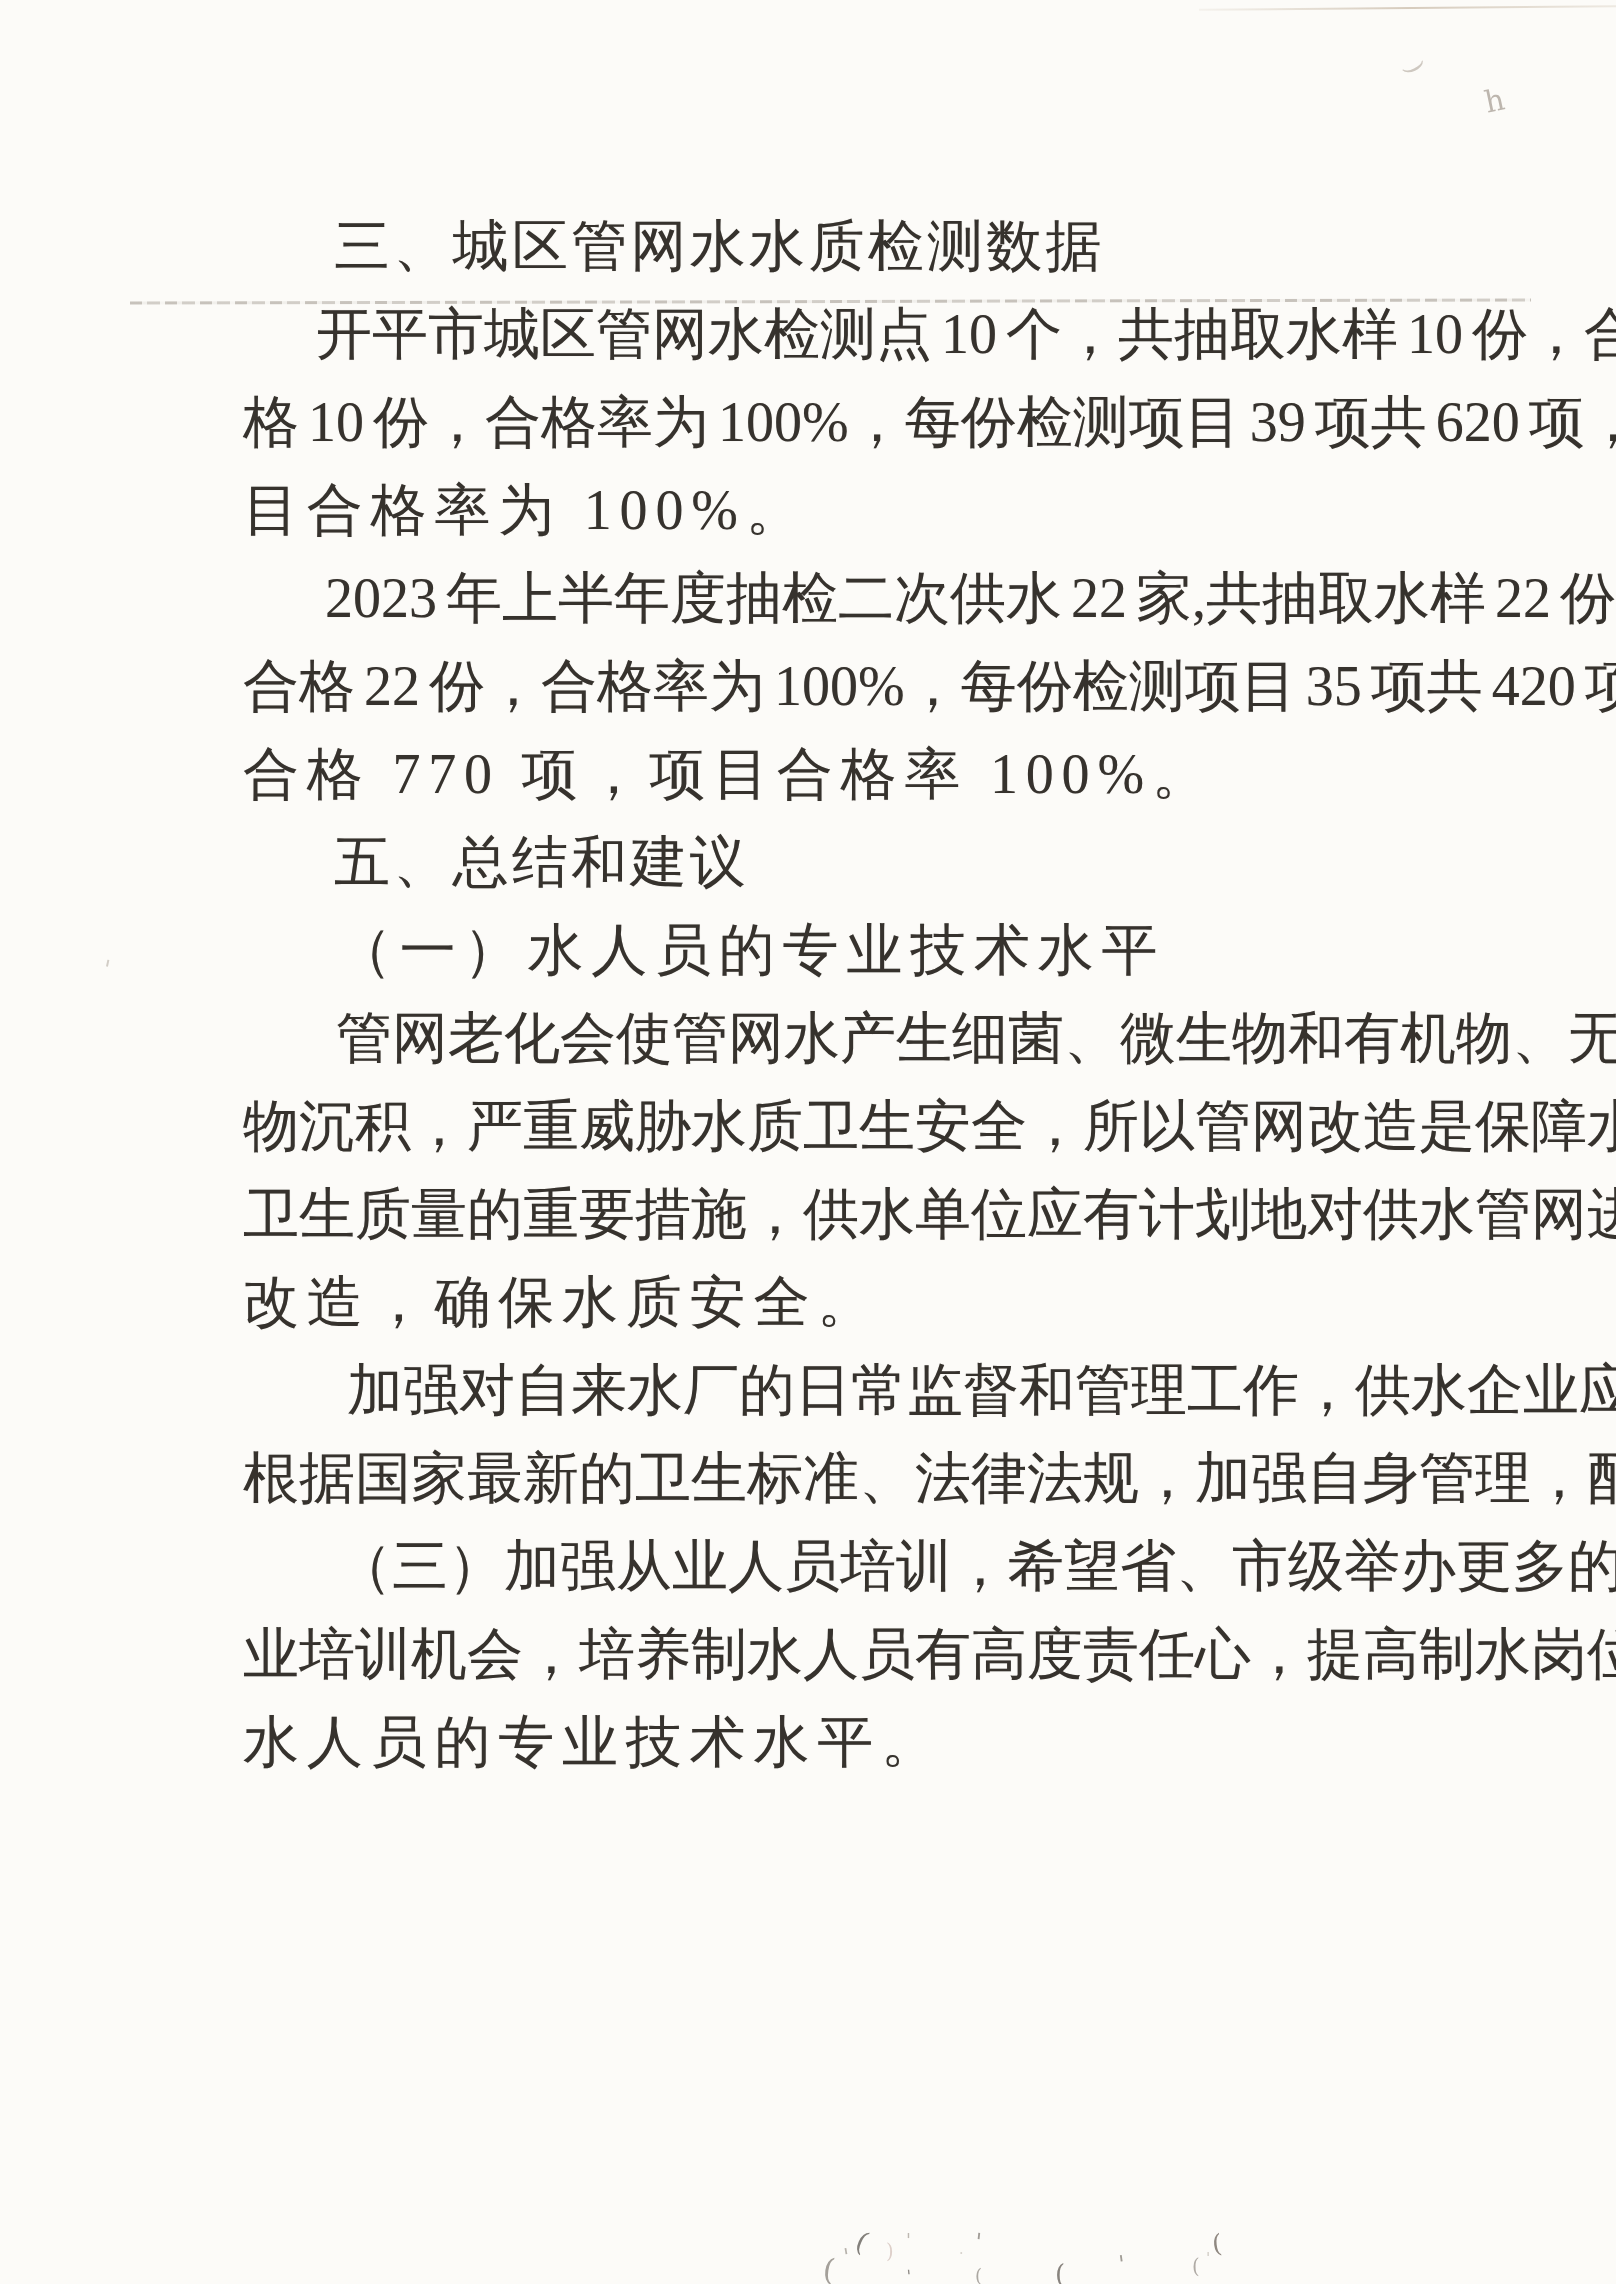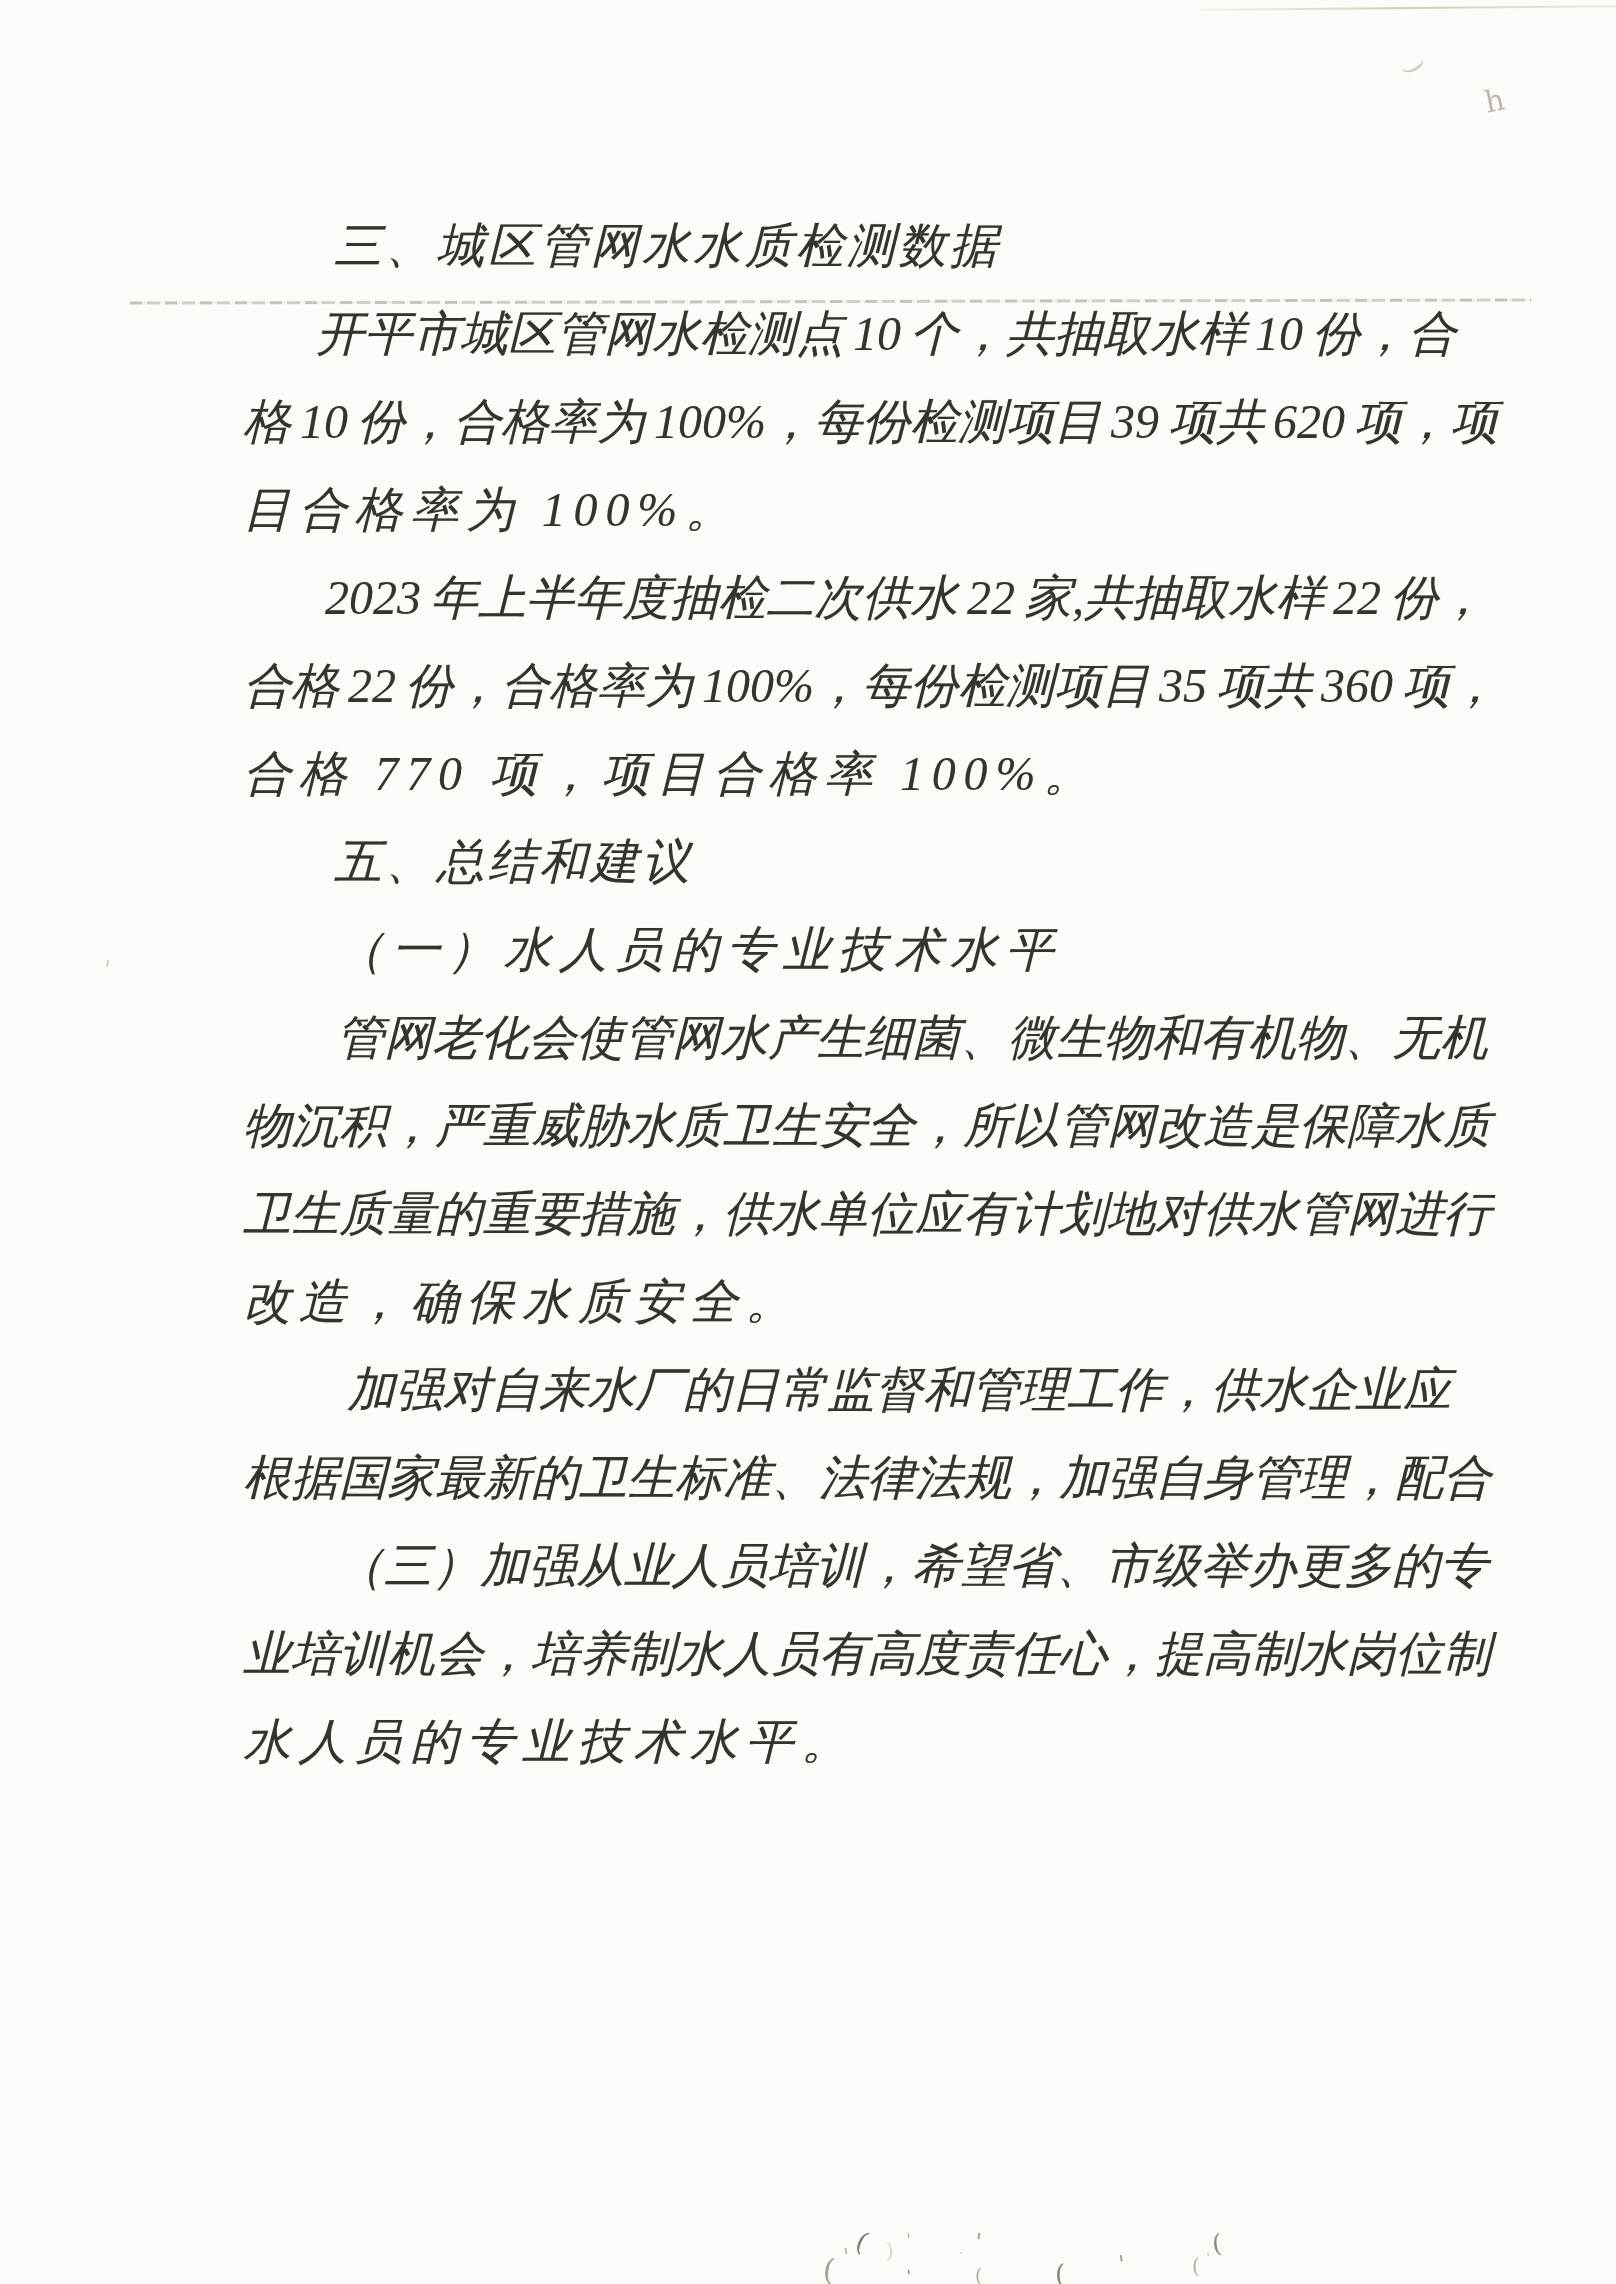--- a/index.html
+++ b/index.html
@@ -10,24 +10,23 @@
   }
   .page {
     position:relative; width:1617px; height:2284px;
     background:#fcfbf8; overflow:hidden;
   }
   .doc-body {
     position:absolute; left:243px; top:202px; width:1158px;
   }
   .line {
     height:88px; line-height:88px;
-    font-size:48px; color:#36322d;
+    font-size:56px; color:#36322d;
     white-space:nowrap;
     text-shadow:0 0 0.7px rgba(70,64,58,0.35);
-    font-style:italic;
   }
   .plain   { letter-spacing:7.8px; }
   .heading { letter-spacing:3.3px; }
   .just    { display:flex; justify-content:space-between; align-items:baseline; letter-spacing:0; }
   .just .tok { display:inline-block; }
   .just .sp  { width:9px; }
   .ind-heading { padding-left:91px; }
   .ind-first   { padding-left:73px; }
   .ind-num     { padding-left:82px; }
   .ind-paren   { padding-left:93px; }
@@ -172,21 +171,21 @@
         <span class="tok">检</span>
         <span class="tok">测</span>
         <span class="tok">项</span>
         <span class="tok">目</span>
         <span class="tok sp">&nbsp;</span>
         <span class="tok">35</span>
         <span class="tok sp">&nbsp;</span>
         <span class="tok">项</span>
         <span class="tok">共</span>
         <span class="tok sp">&nbsp;</span>
-        <span class="tok">360</span>
+        <span class="tok">420</span>
         <span class="tok sp">&nbsp;</span>
         <span class="tok">项</span>
         <span class="tok">，</span>
       </div>
       <div class="line plain">合格 770 项，项目合格率 100%。</div>
       <div class="line heading ind-heading">五、总结和建议</div>
       <div class="line plain ind-paren">（一）水人员的专业技术水平</div>
       <div class="line just ind-paren">
         <span class="tok">管</span>
         <span class="tok">网</span>

